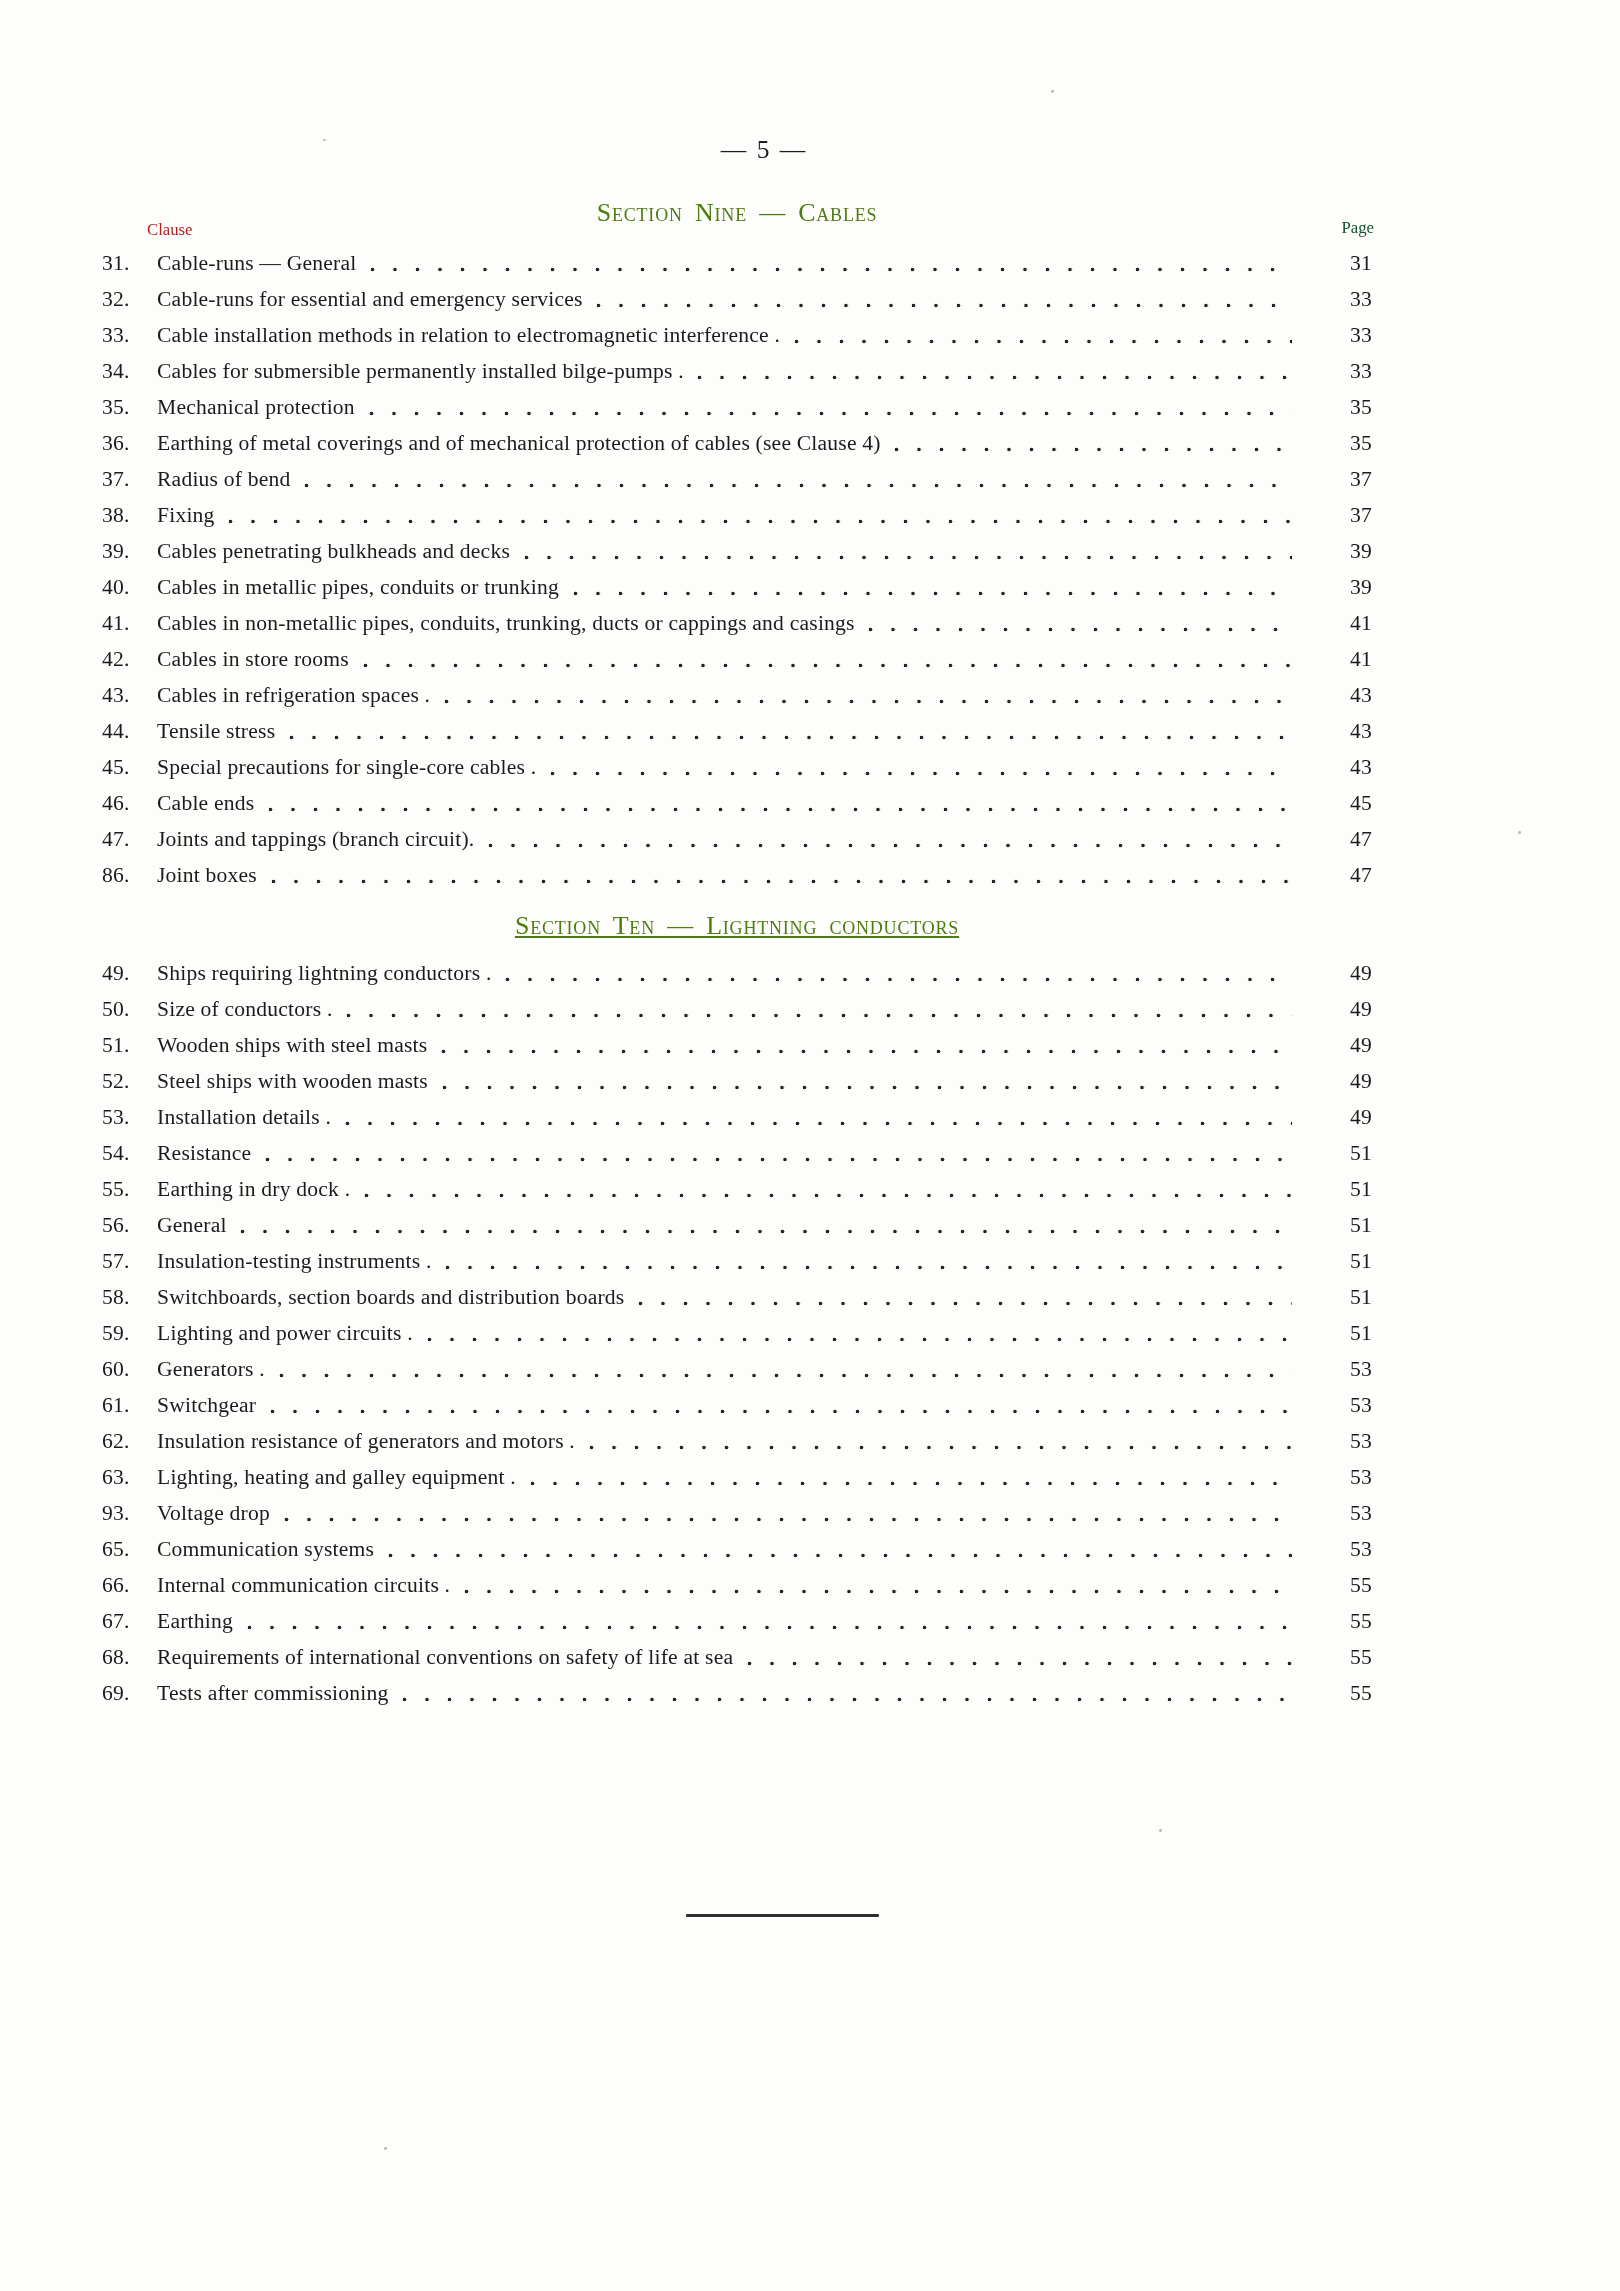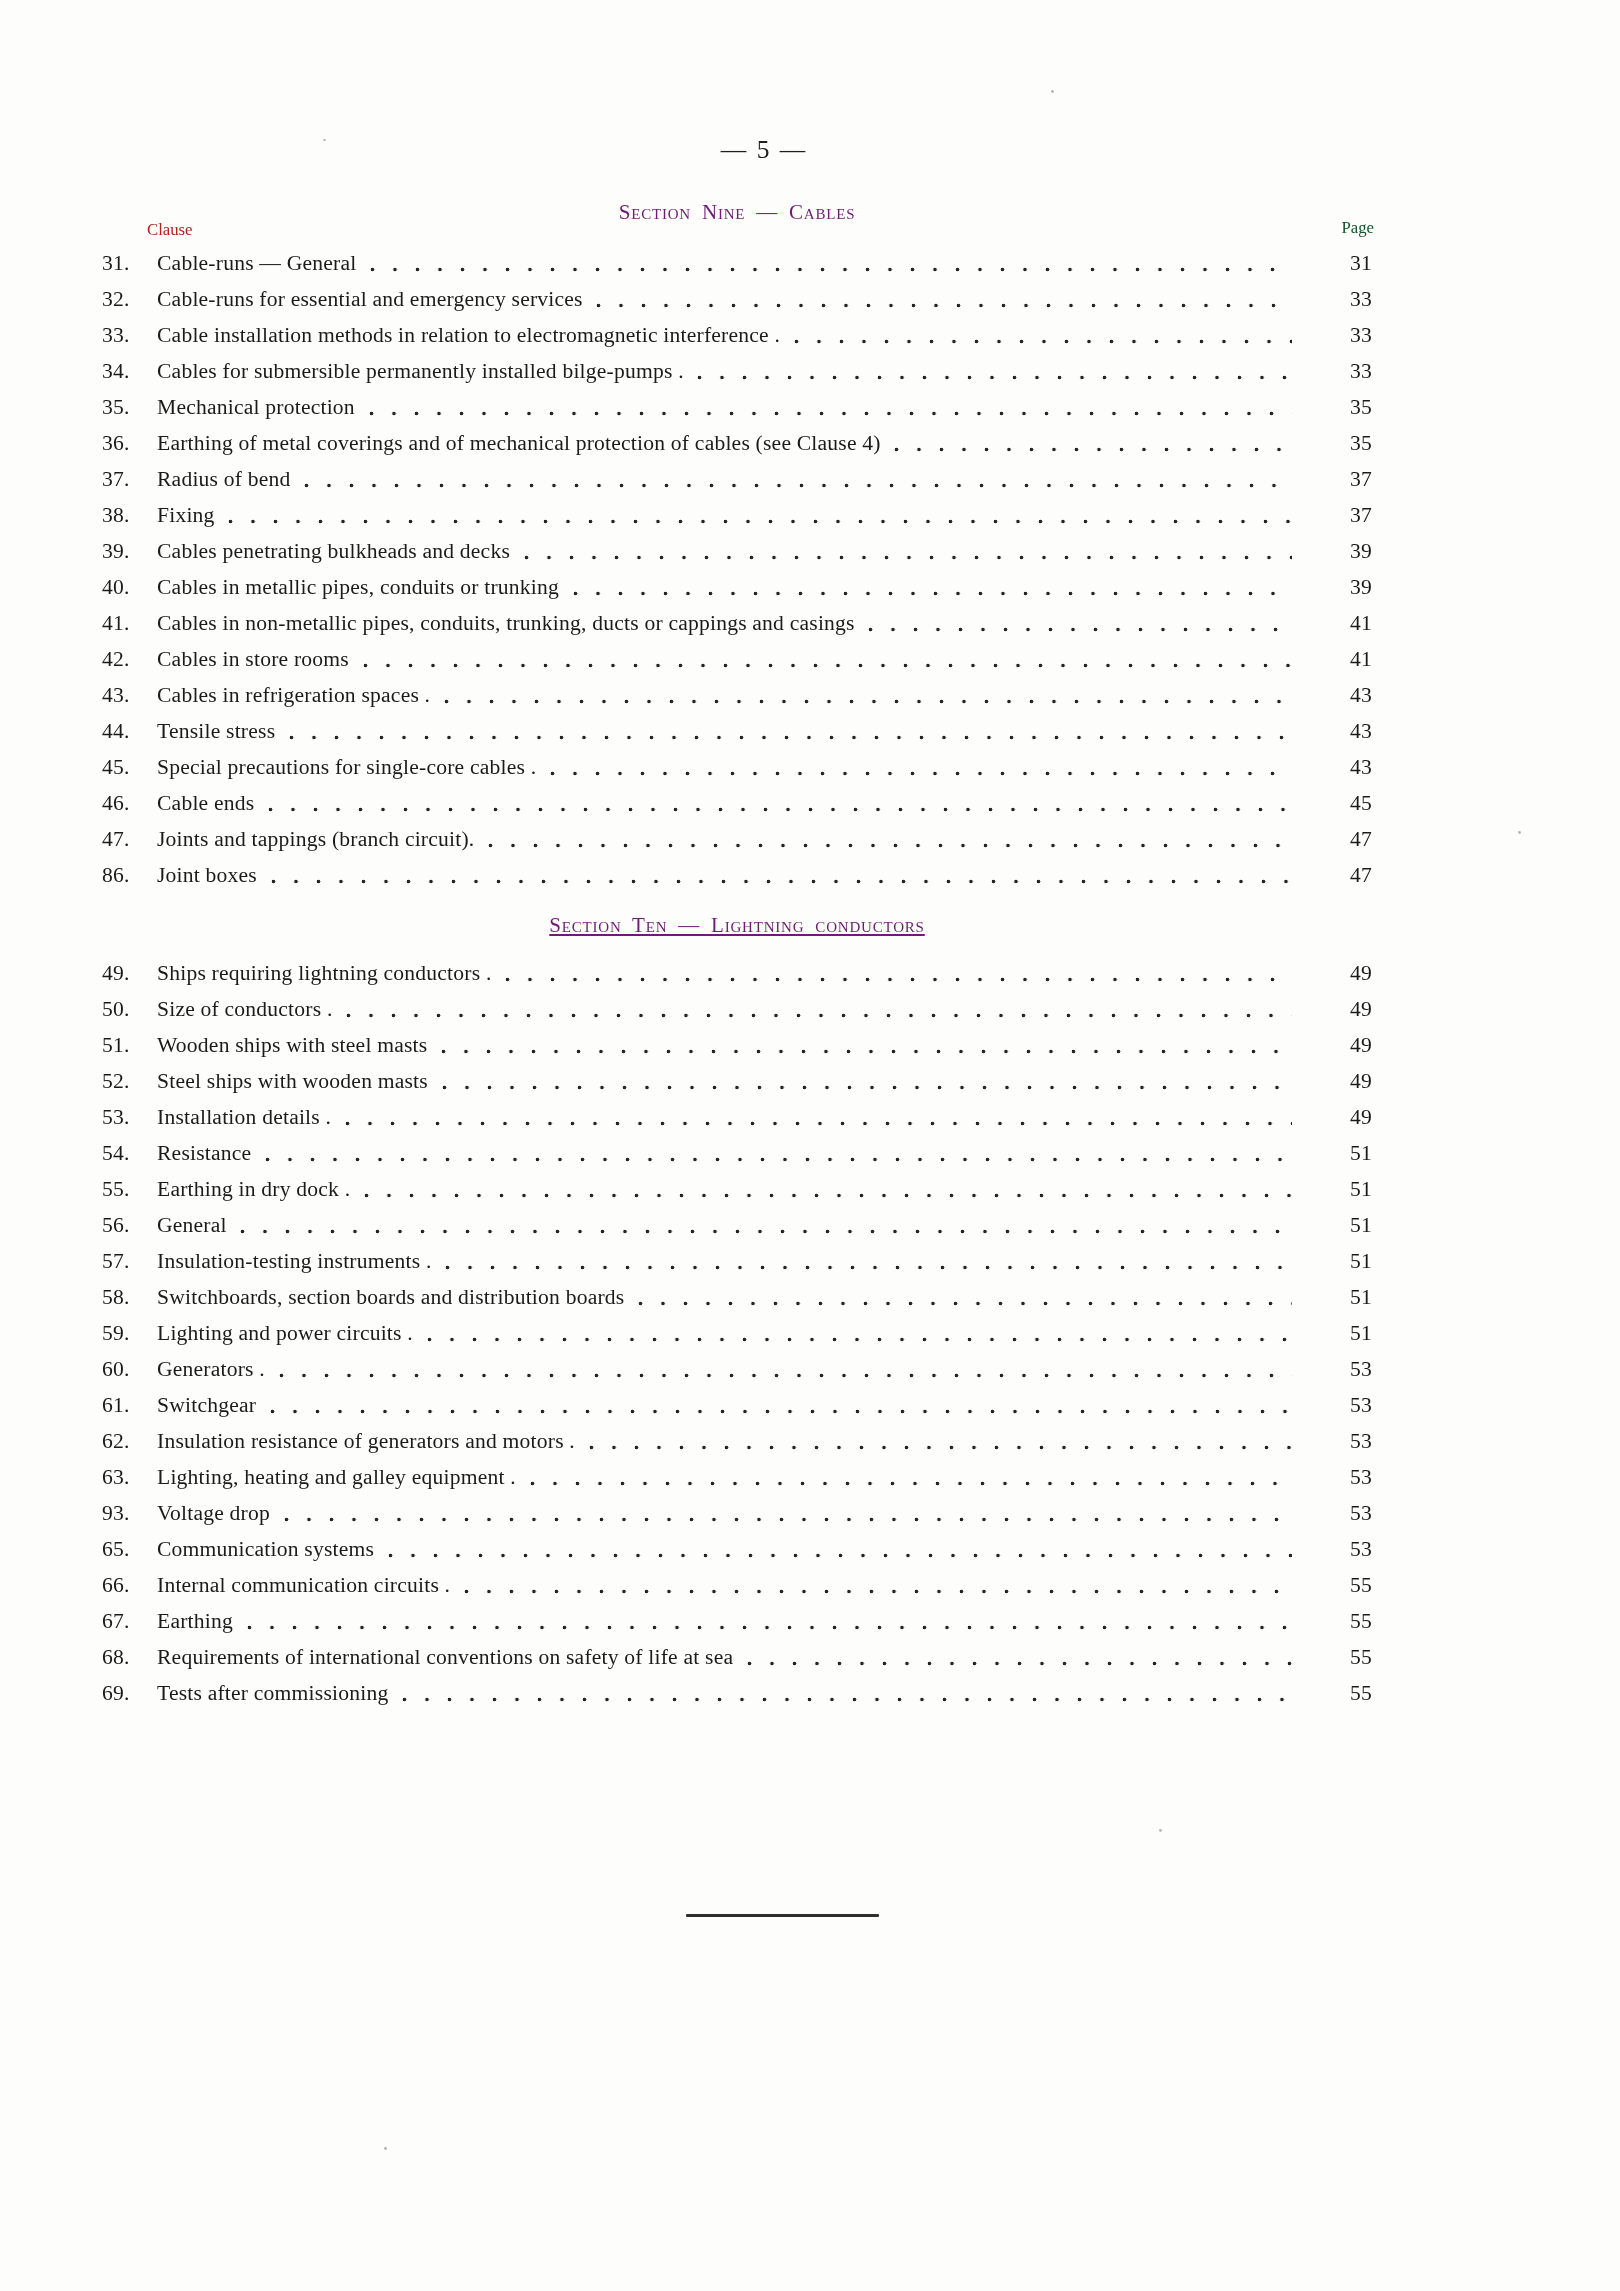--- a/index.html
+++ b/index.html
@@ -46,25 +46,25 @@
   }
   .toc {
     position: absolute;
     top: 198px;
     left: 102px;
     width: 1270px;
   }
   .section-heading {
     text-align: center;
     font-variant: small-caps;
-    font-size: 21px;
+    font-size: 26px;
     line-height: 29px;
     letter-spacing: 0.8px;
     word-spacing: 4.9px;
-    color: #701a75;
+    color: #4d7c0f;
     margin: 0 0 17.6px 0;
   }
   .section + .section .section-heading {
     margin-top: 18px;
     margin-bottom: 15.7px;
     text-decoration: underline;
   }
   .entry-row {
     display: flex;
     height: 36px;

